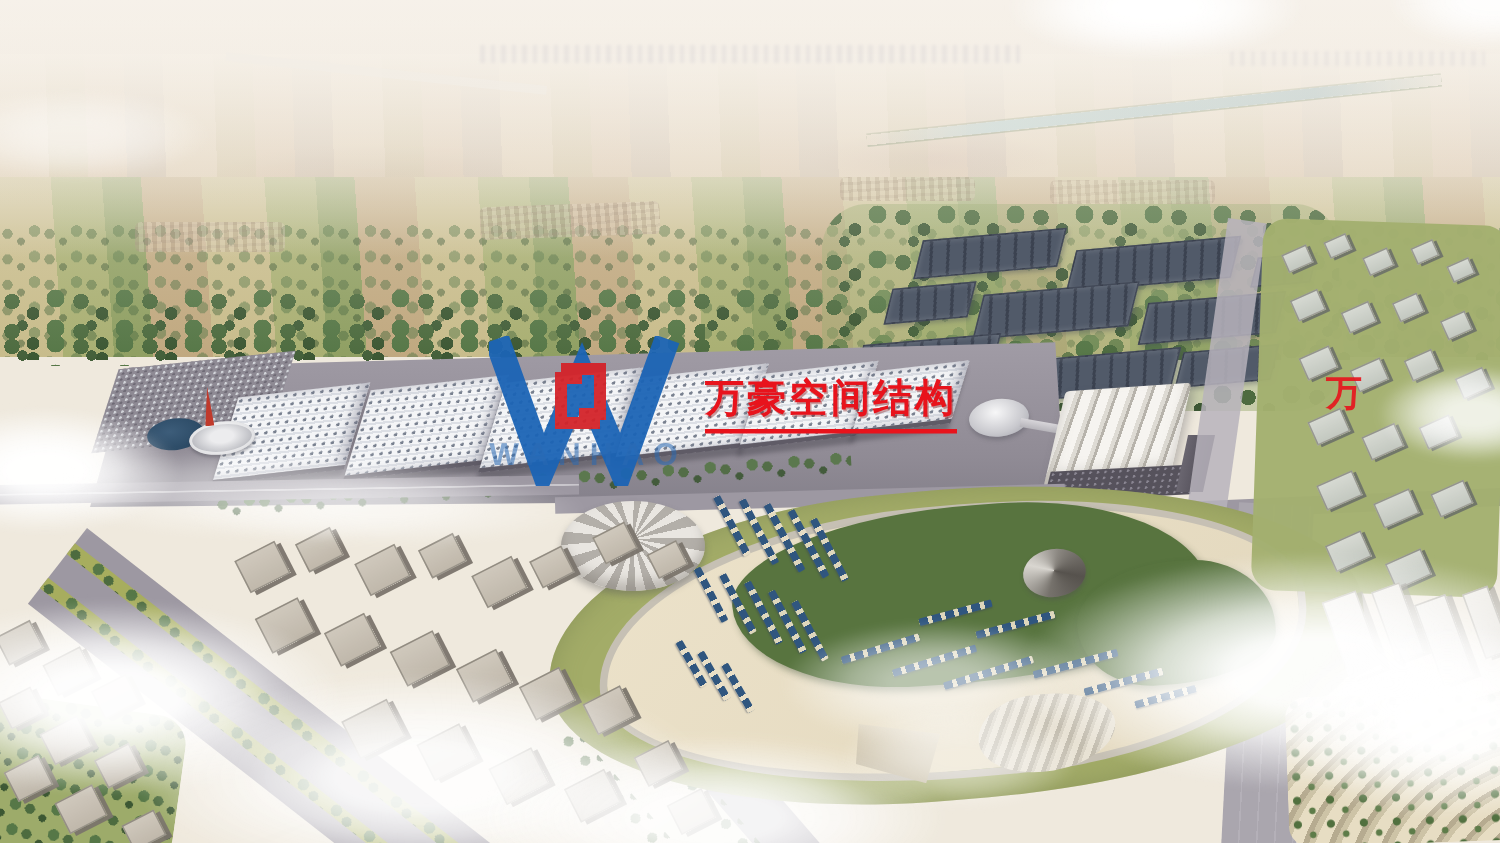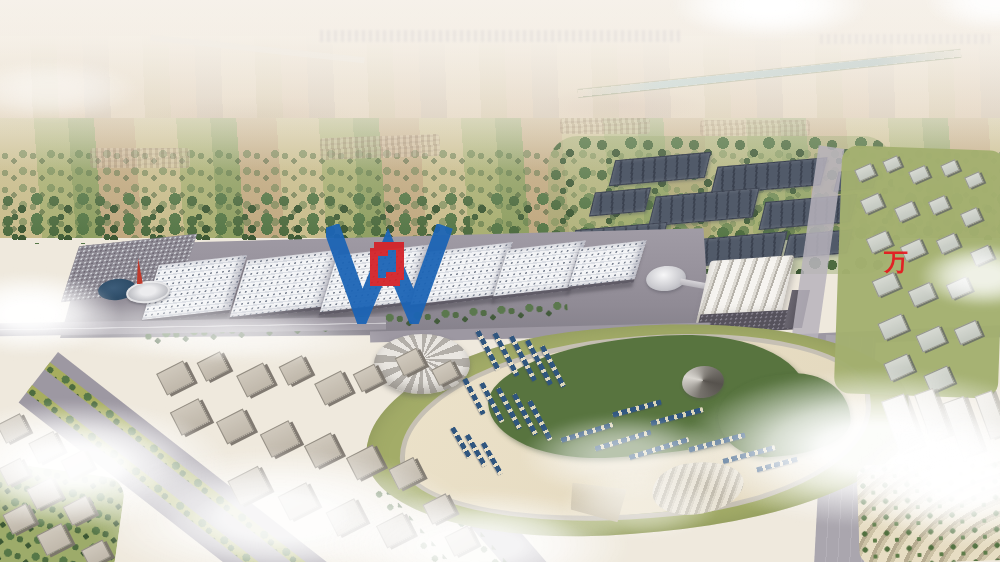--- a/index.html
+++ b/index.html
@@ -380,15 +380,17 @@
 
   <div class="wm wm-logo">
     <svg width="132" height="100" viewBox="0 0 132 100">
       <path d="M8 10 L36 88 L62 26 L88 88 L116 10" fill="none" stroke="#1b64b6" stroke-width="17" stroke-linecap="square"></path>
       <g transform="translate(40,16)" fill="none" stroke="#d42228" stroke-width="8">
         <path d="M8 6 h26 v30 h-14"></path>
         <path d="M34 42 h-26 v-30 h14"></path>
       </g>
     </svg>
   </div>
+  <div class="wm wm-word">WANHAO</div>
+  <div class="wm wm-cn">万豪空间结构</div>
   <div class="wm wm-frag">万</div>
 
 </div>
 
 </body></html>

